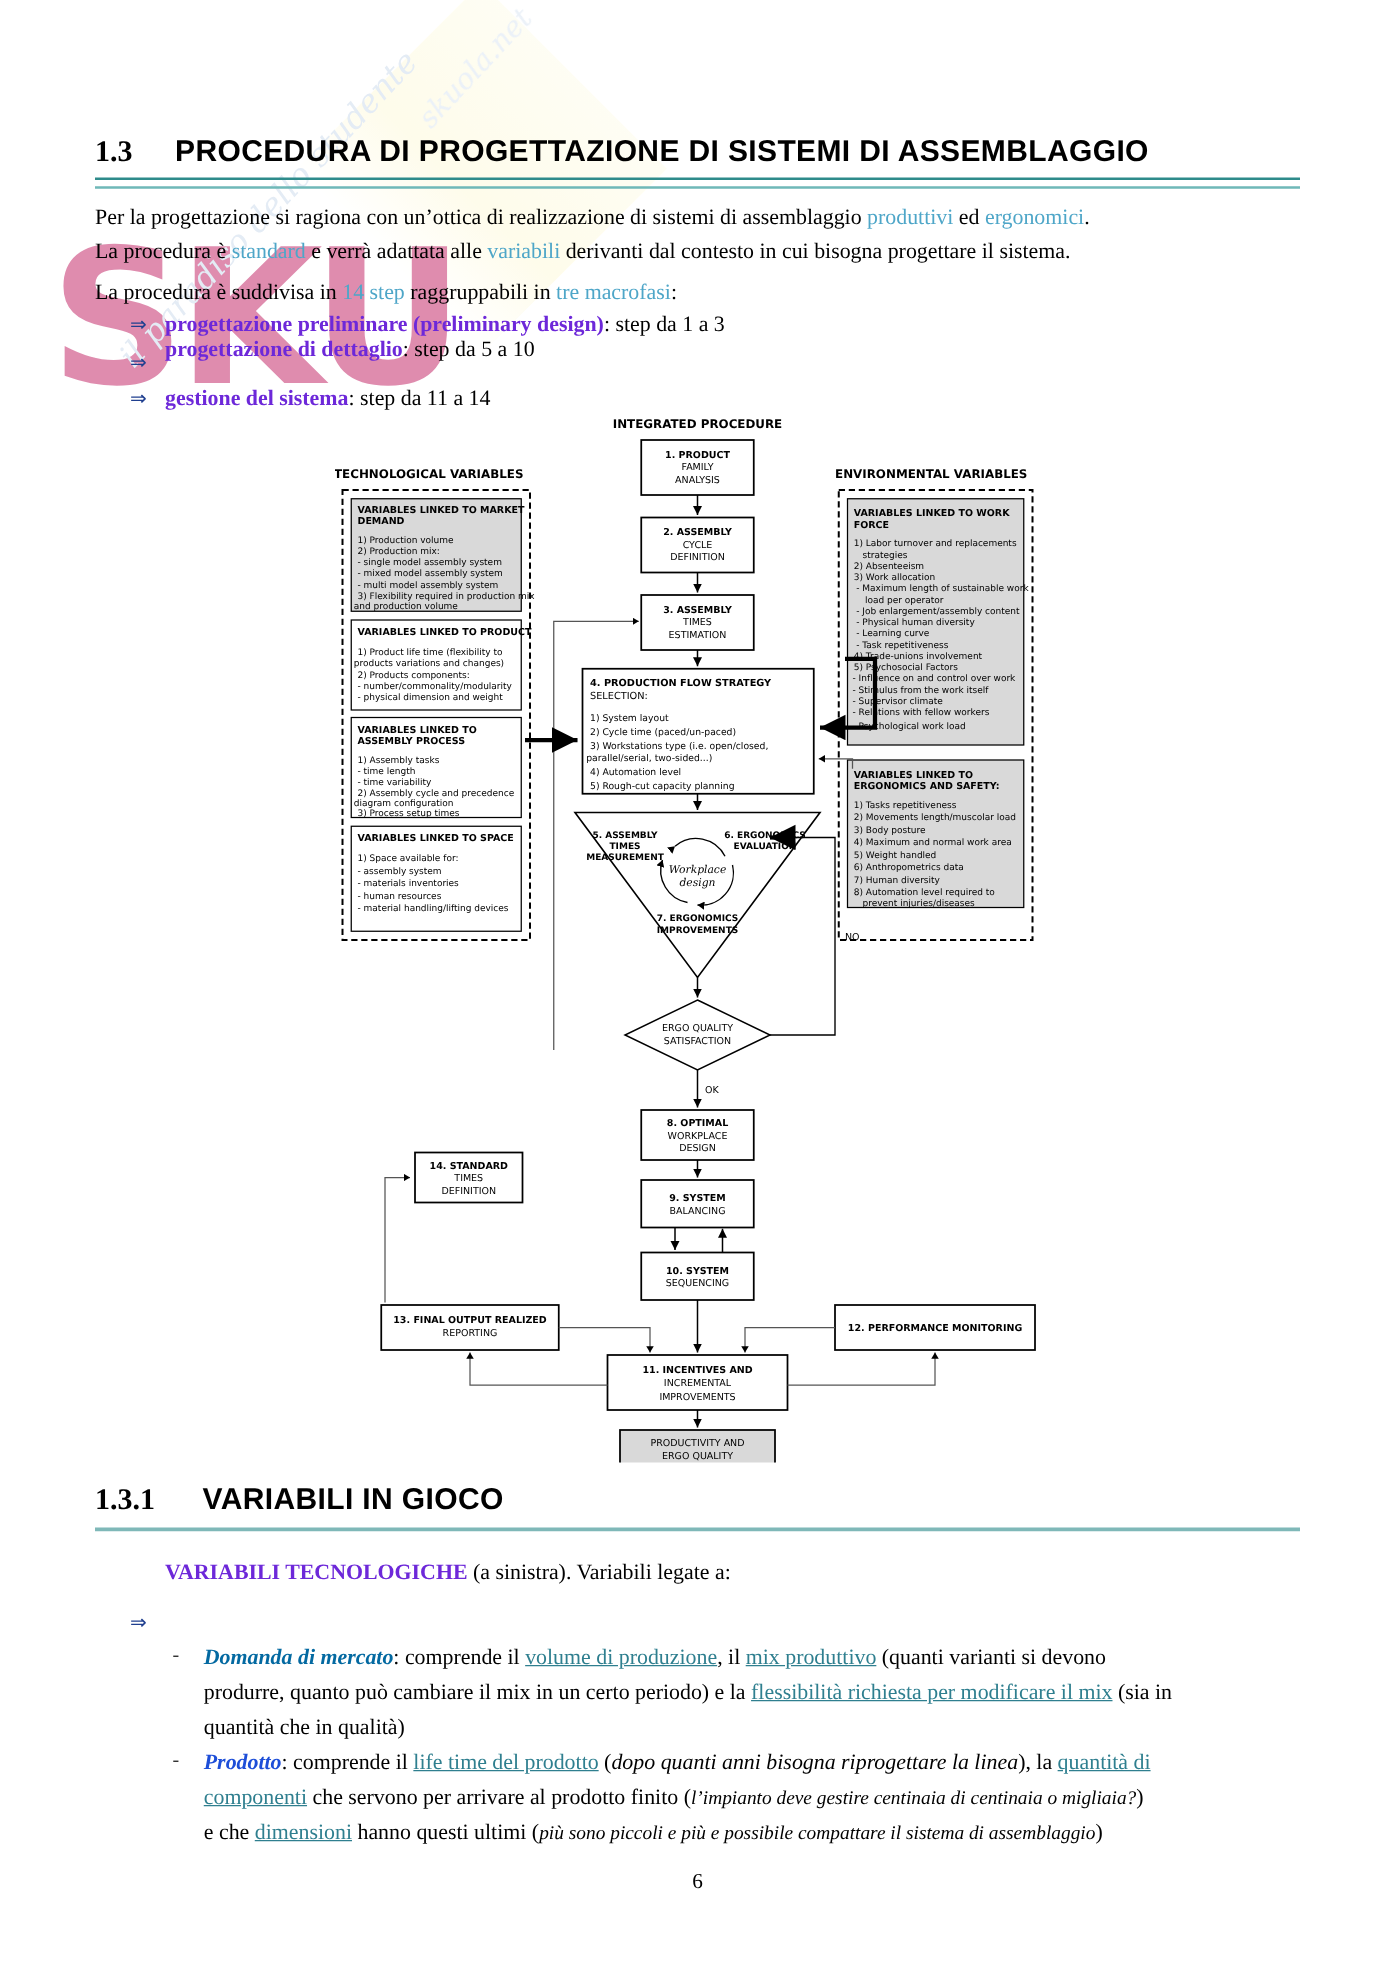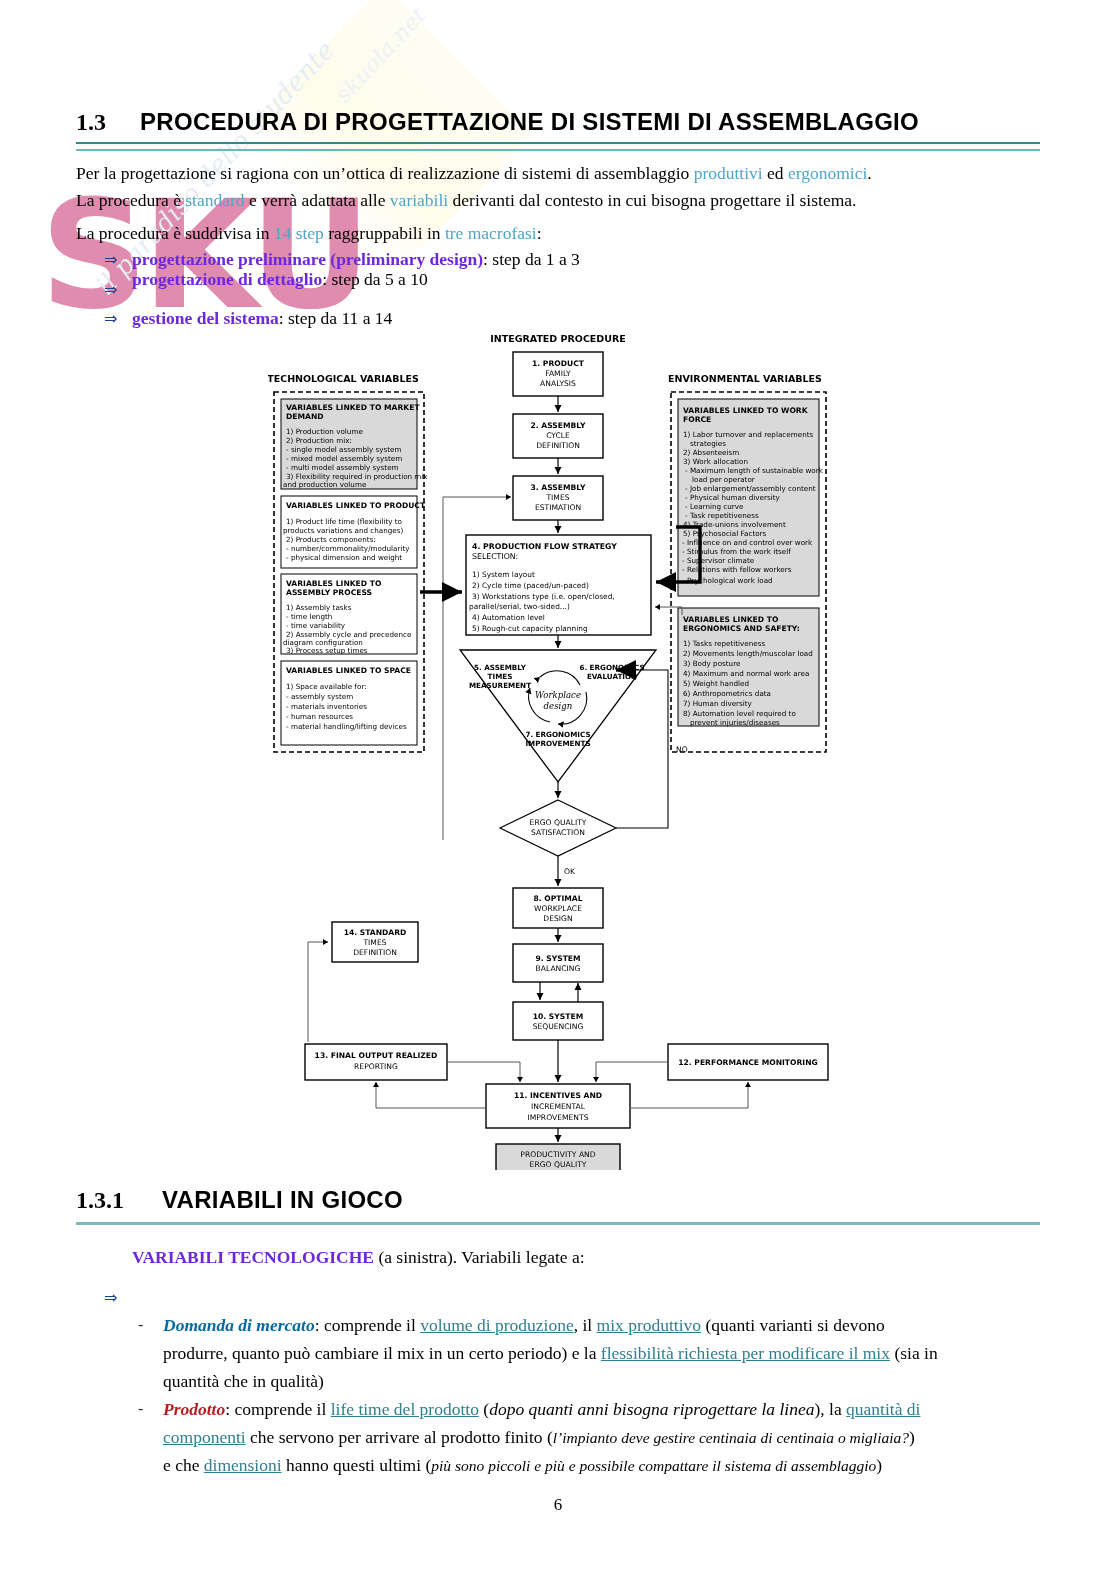--- a/index.html
+++ b/index.html
@@ -318,21 +318,21 @@
   <div class="p" style="left:163px;top:1312px;width:880px">
     <span class="it blue" style="color:#0369a1">Domanda di mercato</span><span>: comprende il </span><span class="link">volume di produzione</span><span>, il </span><span class="link">mix produttivo</span><span> (quanti varianti si devono</span>
   </div>
   <div class="p" style="left:163px;top:1340px;width:880px">
     <span>produrre, quanto può cambiare il mix in un certo periodo) e la </span><span class="link">flessibilità richiesta per modificare il mix</span><span> (sia in</span>
   </div>
   <div class="p" style="left:163px;top:1368px;width:880px">quantità che in qualità)</div>
 
   <div class="dash" style="left:138px;top:1400px">-</div>
   <div class="p" style="left:163px;top:1396px;width:880px">
-    <span class="it blue" style="color:#b91c1c">Prodotto</span><span>: comprende il </span><span class="link">life time del prodotto</span><span> (</span><span class="it">dopo quanti anni bisogna riprogettare la linea</span><span>), la </span><span class="link">quantità di</span>
+    <span class="it blue" style="color:#1d4ed8">Prodotto</span><span>: comprende il </span><span class="link">life time del prodotto</span><span> (</span><span class="it">dopo quanti anni bisogna riprogettare la linea</span><span>), la </span><span class="link">quantità di</span>
   </div>
   <div class="p" style="left:163px;top:1424px;width:880px">
     <span class="link">componenti</span><span> che servono per arrivare al prodotto finito (</span><span class="it" style="font-size:15.5px">l’impianto deve gestire centinaia di centinaia o migliaia?</span><span>)</span>
   </div>
   <div class="p" style="left:163px;top:1452px;width:880px">
     <span>e che </span><span class="link">dimensioni</span><span> hanno questi ultimi (</span><span class="it" style="font-size:15.5px">più sono piccoli e più e possibile compattare il sistema di assemblaggio</span><span>)</span>
   </div>
 
   <div class="pagenum">6</div>
 </div>

